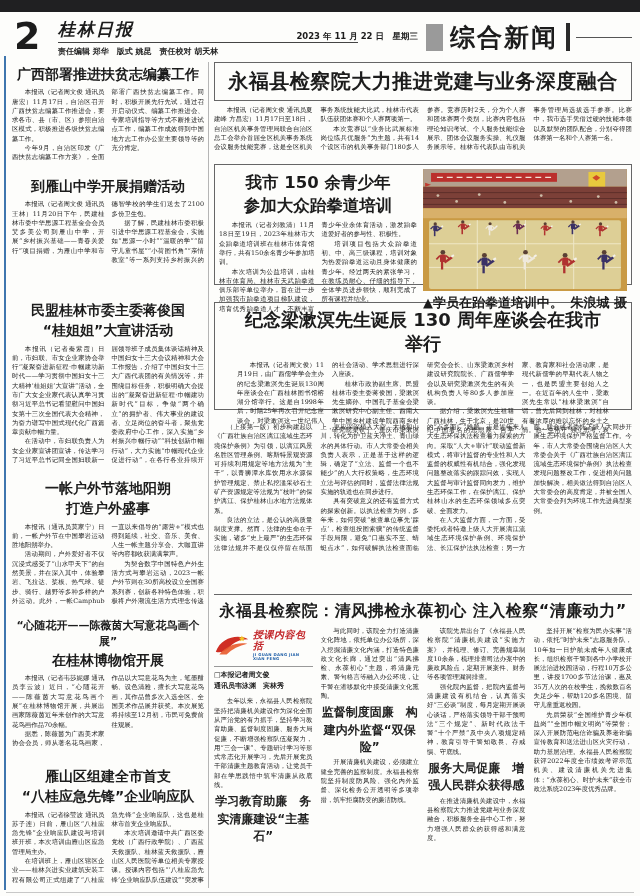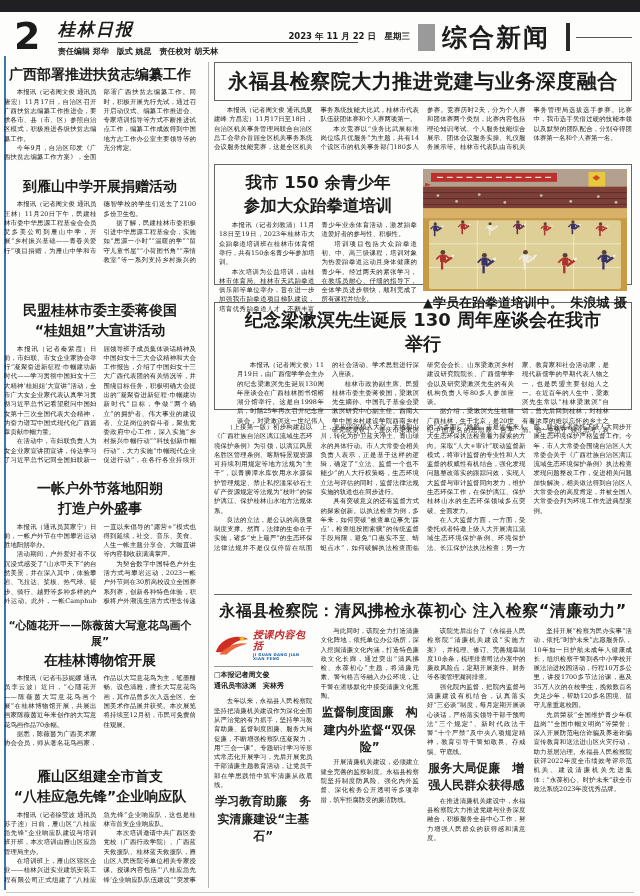--- a/index.html
+++ b/index.html
@@ -15,26 +15,26 @@
             font-weight:900;font-size:38px;line-height:40px;}
   .masthead{position:absolute;left:46px;top:2px;font-weight:bold;font-style:italic;
             font-size:17px;letter-spacing:2px;}
   .mast-rule{position:absolute;left:46px;top:26px;width:300px;height:1px;background:#444;}
   .editors{position:absolute;left:46px;top:30px;font-size:8px;font-weight:bold;
            font-family:"DejaVu Sans",sans-serif;color:#222;}
   .hdr-right{position:absolute;right:0;top:4px;display:flex;align-items:center;height:34px;}
   .date-line{font-size:8.5px;font-weight:bold;font-family:"DejaVu Sans",sans-serif;margin-right:8px;}
   .gray-block{width:17px;height:27px;background:#9a9a9a;margin-right:7px;}
   .section-title{font-size:25px;font-weight:900;font-family:"DejaVu Sans",sans-serif;
-                 letter-spacing:2px;margin-right:16px;}
+                 letter-spacing:2px;margin-right:8px;}
   .title-bar{width:4px;height:28px;background:#2a2a2a;margin-right:6px;}
   .title-rule{width:56px;height:1px;background:#555;}
 
   
-  .left-col{position:absolute;left:4px;top:62px;width:192px;height:828px;}
+  .left-col{position:absolute;left:12px;top:62px;width:192px;height:828px;}
   .v-divider{position:absolute;left:208px;top:62px;width:1px;height:826px;background:#b5b5b5;}
   .right-col{position:absolute;left:214px;top:62px;width:418px;height:828px;}
 
   .l-article{overflow:hidden;}
   .l-headline{font-family:"DejaVu Sans",sans-serif;font-weight:900;text-align:center;
               font-size:14px;line-height:1.45;margin:2px 0 4px 0;}
   .l-headline.smaller{font-size:11px;}
   .small-body{font-size:6.4px;line-height:1.45;text-align:justify;color:#222;overflow:hidden;}
   .small-body p{margin:0;text-indent:2em;}
   .two-col{column-count:2;column-gap:7px;}

